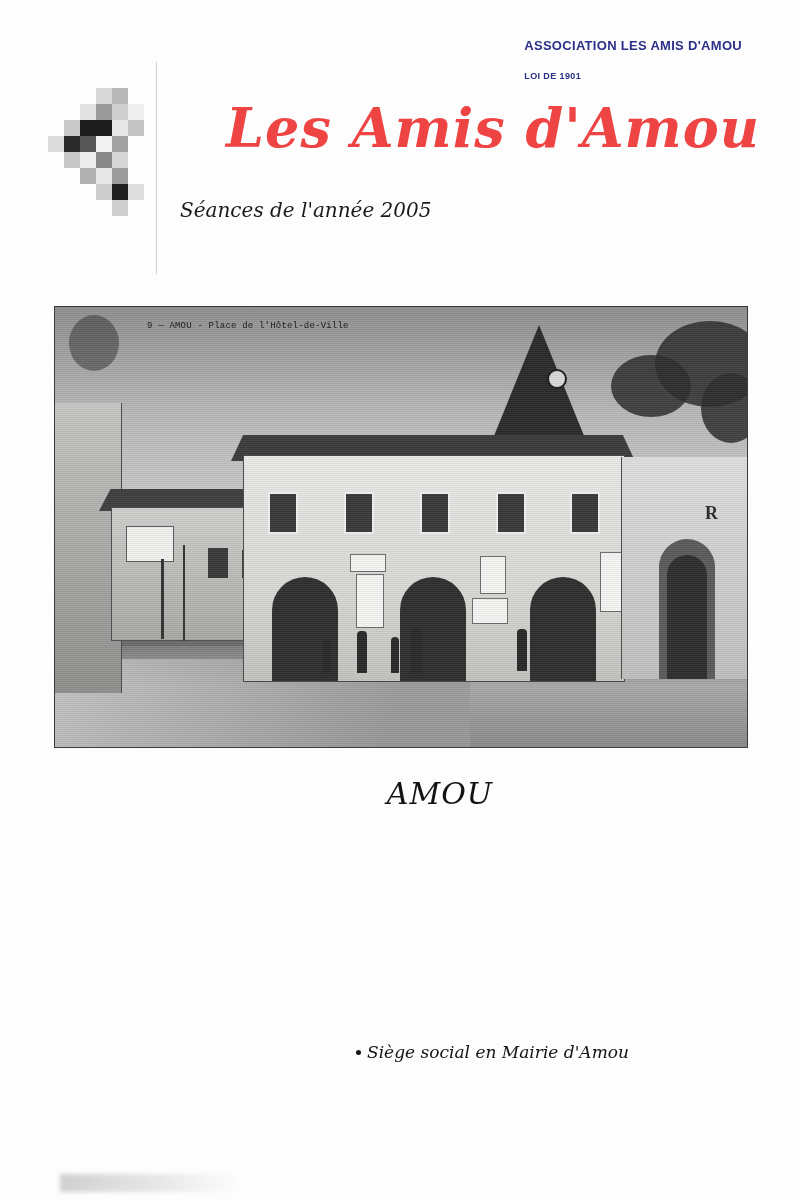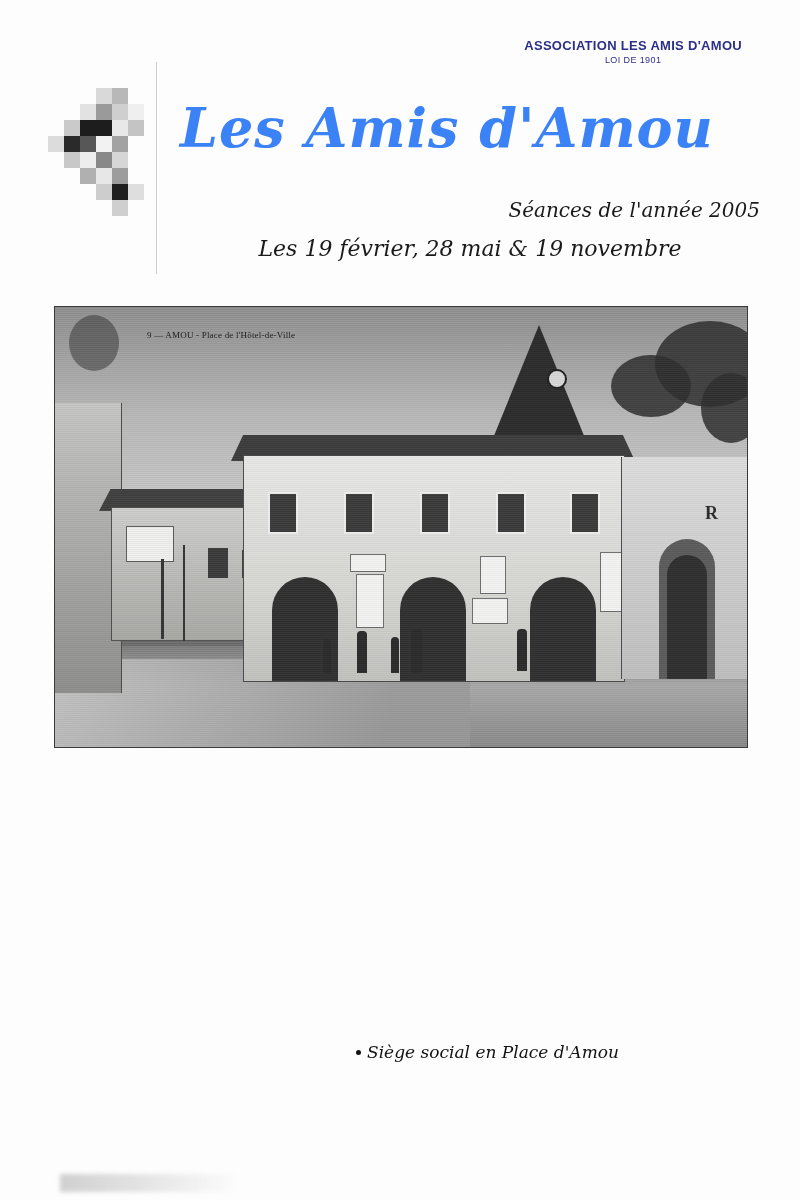--- a/index.html
+++ b/index.html
@@ -21,35 +21,35 @@
     width: 800px;
     height: 1200px;
     background: #fdfdfd;
   }
 
   
   .assoc-block {
     position: absolute;
     right: 58px;
     top: 38px;
-    text-align: center;
+    text-align: left;
     color: #2b2f87;
     font-family: "Liberation Sans", sans-serif;
   }
   .assoc-line1 {
     font-size: 13px;
     font-weight: bold;
     letter-spacing: 0.3px;
     white-space: nowrap;
   }
   .assoc-line2 {
     font-size: 9px;
-    font-weight: normal;
+    font-weight: bold;
     letter-spacing: 0.4px;
-    margin-top: 2px;
+    margin-top: 18px;
   }
 
   
   .logo {
     position: absolute;
     left: 44px;
     top: 88px;
     width: 118px;
     height: 150px;
   }
@@ -65,36 +65,36 @@
     height: 212px;
     background: #cfcfcf;
   }
 
   
   .main-title {
     position: absolute;
     left: 180px;
     top: 96px;
     width: 580px;
-    text-align: left;
+    text-align: right;
     font-family: "DejaVu Serif", serif;
     font-style: italic;
     font-weight: bold;
     font-size: 54px;
     letter-spacing: 1px;
-    color: #3b82f6;
+    color: #ef4444;
     white-space: nowrap;
   }
 
   .subtitle1 {
     position: absolute;
     left: 180px;
     top: 198px;
     width: 580px;
-    text-align: right;
+    text-align: left;
     font-family: "DejaVu Serif", serif;
     font-style: italic;
     font-size: 20px;
     color: #1a1a1a;
   }
   .subtitle2 {
     position: absolute;
     left: 180px;
     top: 236px;
     width: 580px;
@@ -113,26 +113,25 @@
     width: 692px;
     height: 440px;
     background: #6d6d6d;
     border: 1px solid #3a3a3a;
     overflow: hidden;
   }
   .photo-caption {
     position: absolute;
     left: 92px;
     top: 14px;
-    font-family: Liberation Serif, serif;
+    font-family: Liberation Mono, monospace;
     font-size: 9px;
     color: #1c1c1c;
     letter-spacing: 0.2px;
     z-index: 9;
-    margin-top: 9px;
   }
   .sky {
     position: absolute;
     left: 0; top: 0;
     width: 100%; height: 55%;
     background: linear-gradient(180deg,#8f8f8f 0%, #b9b9b9 45%, #cfcfcf 100%);
   }
   .ground {
     position: absolute;
     left: 0; bottom: 0;
@@ -390,21 +389,20 @@
     <i style="left:68px;  top:80px; width:16px; height:16px; background:#9d9d9d;"></i>
     <i style="left:52px;  top:96px; width:16px; height:16px; background:#cdcdcd;"></i>
     <i style="left:68px;  top:96px; width:16px; height:16px; background:#1f1f1f;"></i>
     <i style="left:84px;  top:96px; width:16px; height:16px; background:#dedede;"></i>
     <i style="left:68px;  top:112px;width:16px; height:16px; background:#cfcfcf;"></i>
   </div>
   <div class="logo-rule"></div>
 
   <div class="main-title">Les Amis d'Amou</div>
   <div class="subtitle1">Séances de l'année 2005</div>
-  <div class="subtitle2">Les 19 février, 28 mai &amp; 19 novembre</div>
 
   <div class="photo-frame">
     <div class="sky"></div>
     <div class="ground"></div>
     <div class="road-light"></div>
 
     <div class="photo-caption">9 — AMOU - Place de l'Hôtel-de-Ville</div>
 
     <div class="tree" style="left:600px; top:14px; width:110px; height:86px;"></div>
     <div class="tree" style="left:556px; top:48px; width:80px; height:62px;"></div>
@@ -451,21 +449,22 @@
 
     <div class="person" style="left:268px; top:332px; height:34px;"></div>
     <div class="person" style="left:302px; top:324px; height:42px; width:10px;"></div>
     <div class="person" style="left:336px; top:330px; height:36px;"></div>
     <div class="person" style="left:356px; top:322px; height:44px; width:11px;"></div>
     <div class="person" style="left:462px; top:322px; height:42px; width:10px;"></div>
 
     <div class="grain"></div>
   </div>
 
+  <div class="cap-amou">AMOU</div>
 
   <div class="footer">
     <div class="row">
-      <span class="bullet"></span><span>Siège social en Place d'Amou</span>
+      <span class="bullet"></span><span>Siège social en Mairie d'Amou</span>
     </div>
   </div>
 
   <div class="edge-smudge"></div>
 </div>
 
 </body></html>

